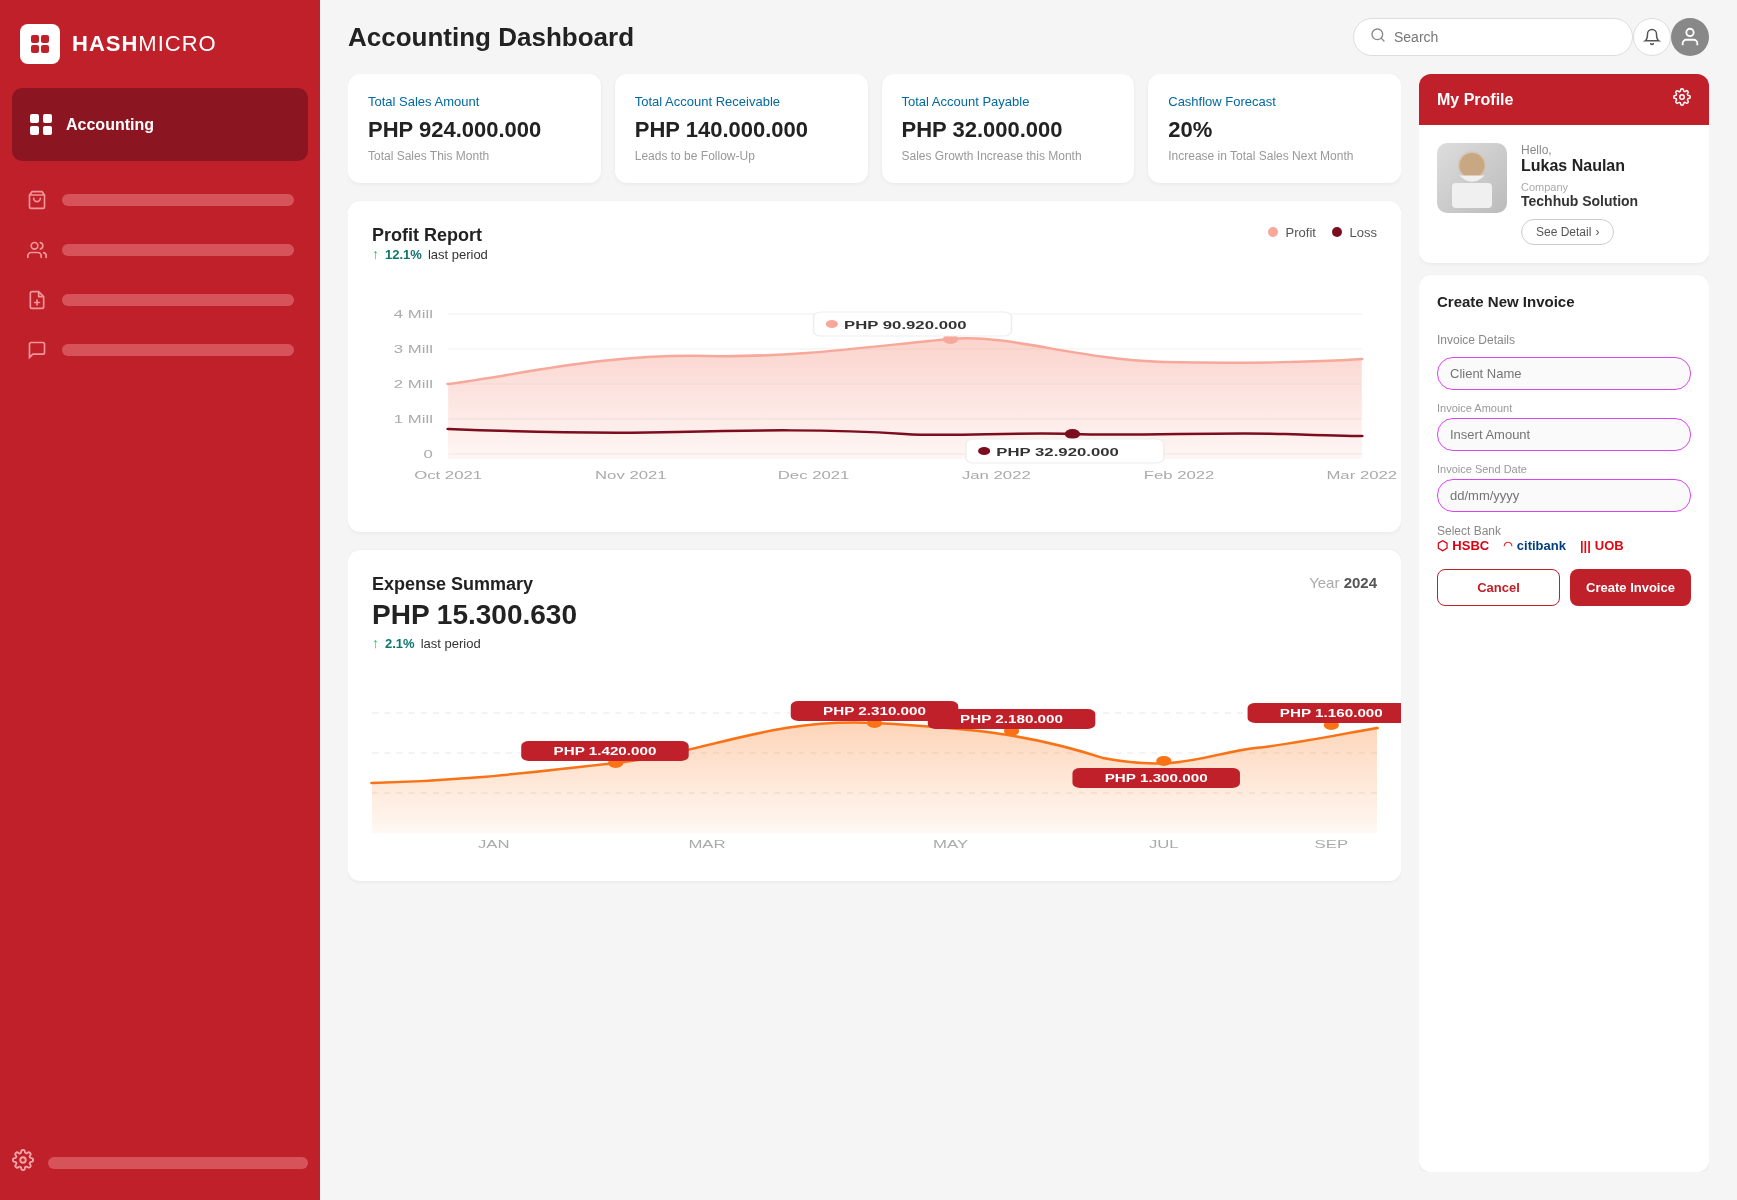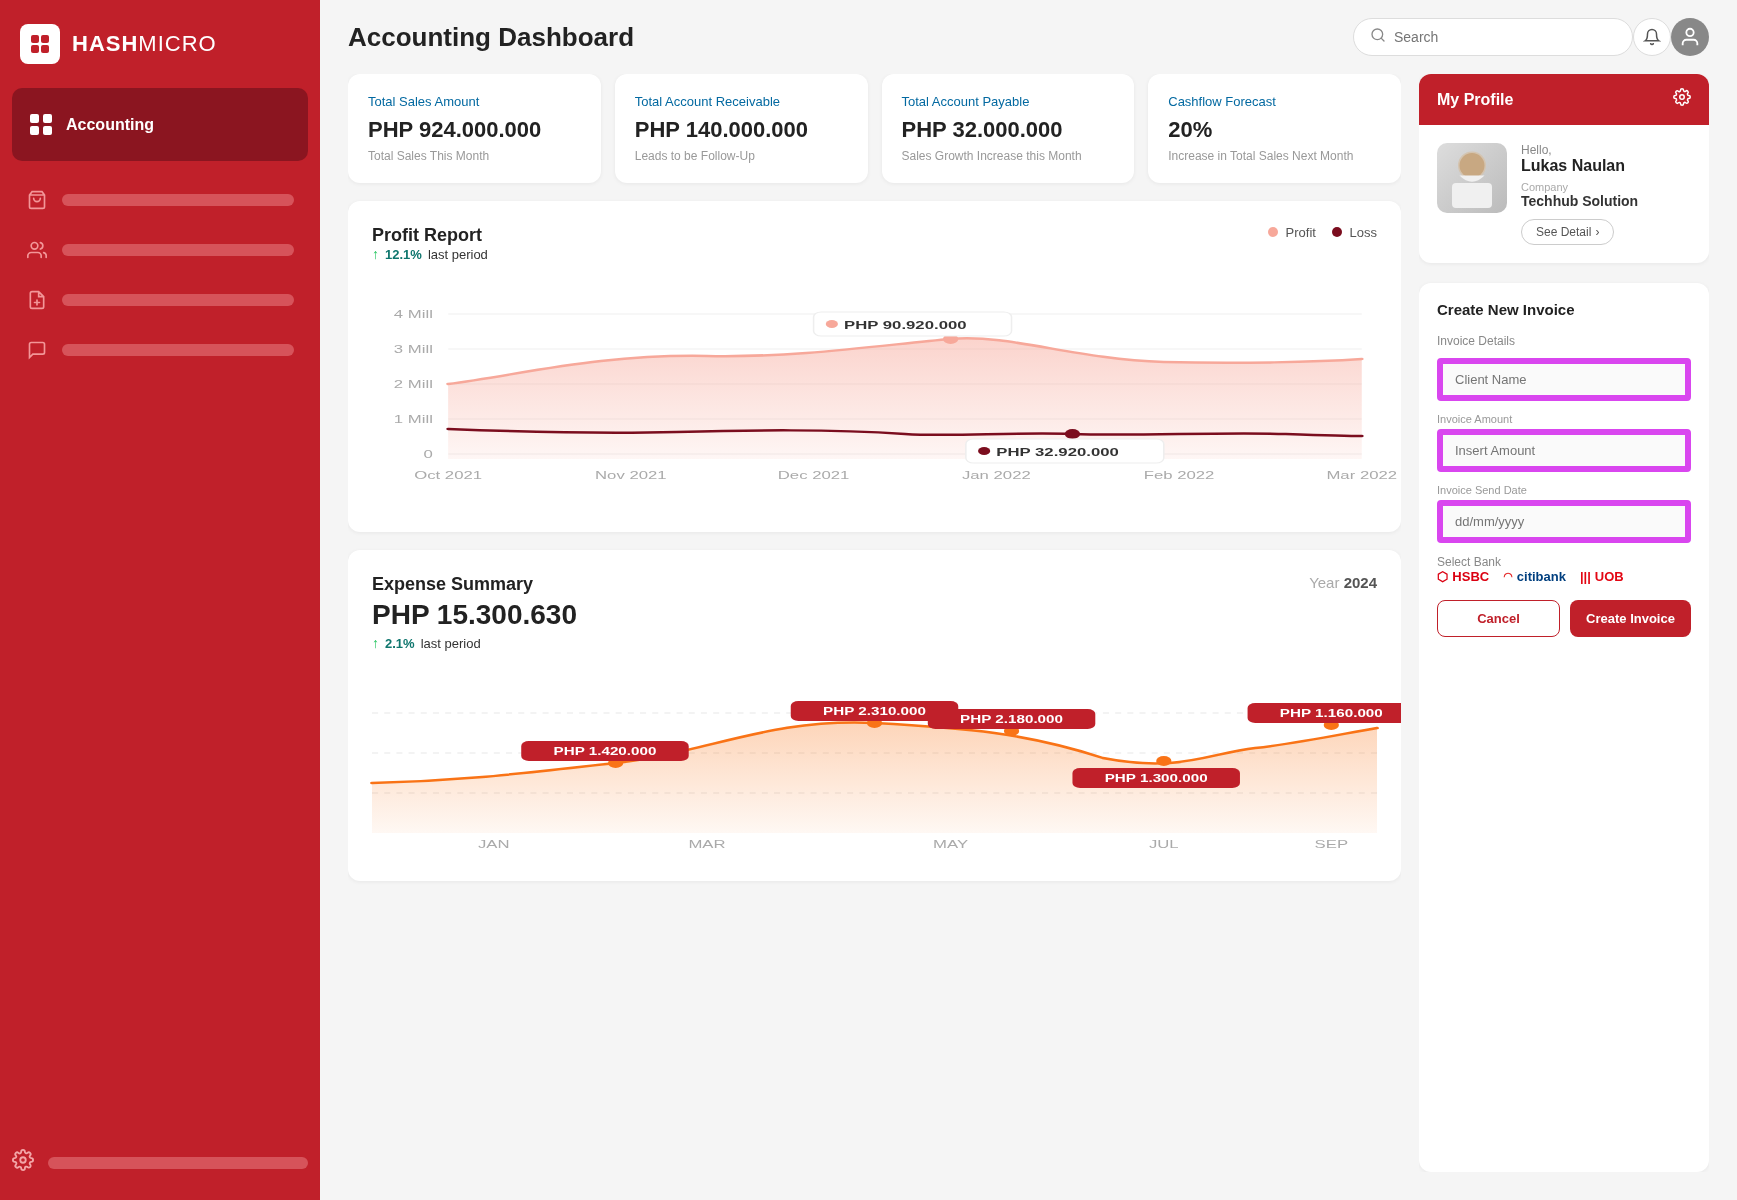--- a/index.html
+++ b/index.html
@@ -207,21 +207,21 @@
     .expense-year { font-size: 15px; color: #aaa; font-weight: 400; }
     .expense-year strong { color: #555; font-weight: 700; }
     .expense-value { font-size: 28px; font-weight: 700; color: #222; margin: 4px 0; }
 
     
     .right-panel {
       width: 290px;
       min-width: 290px;
       display: flex;
       flex-direction: column;
-      gap: 20px;
+      gap: 12px;
       overflow-y: auto;
     }
 
     
     .profile-card {
       background: white;
       border-radius: 12px;
       overflow: hidden;
       box-shadow: 0 1px 4px rgba(0,0,0,0.06);
     }
@@ -264,28 +264,28 @@
     }
 
     
     .invoice-card {
       background: white;
       border-radius: 12px;
       padding: 18px;
       box-shadow: 0 1px 4px rgba(0,0,0,0.06);
       flex: 1;
     }
-    .invoice-title { font-size: 15px; font-weight: 700; color: #222; margin-bottom: 16px; }
+    .invoice-title { font-size: 15px; font-weight: 700; color: #222; margin-bottom: 23px; }
     .invoice-section-label { font-size: 12px; color: #888; margin-bottom: 10px; }
     .form-field { margin-bottom: 12px; }
     .form-label { font-size: 11px; color: #999; margin-bottom: 4px; }
     .form-input {
       width: 100%;
-      border: 6px solid #d946ef;
-      border-radius: 4px;
+      border: 1px solid #d946ef;
+      border-radius: 16px;
       padding: 8px 12px;
       font-size: 13px;
       color: #999;
       outline: none;
       background: #fafafa;
     }
 
     .select-bank-label { font-size: 12px; color: #888; }
     .bank-logos { display: flex; align-items: center; gap: 14px; margin-bottom: 16px; flex-wrap: wrap; }
     .bank-logo { font-size: 13px; font-weight: 700; color: #333; cursor: pointer; display: flex; align-items: center; gap: 4px; }

